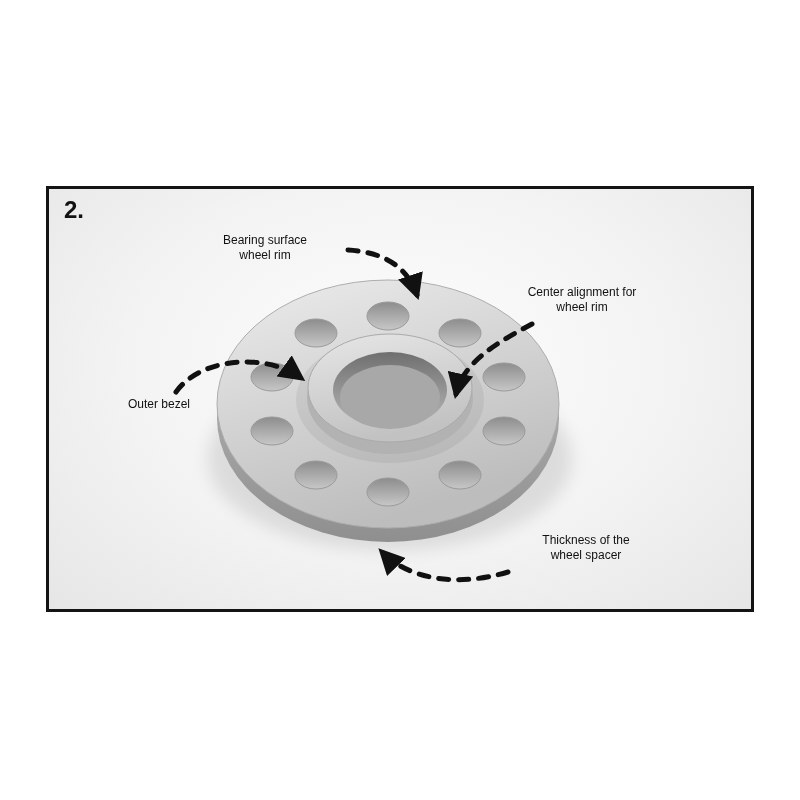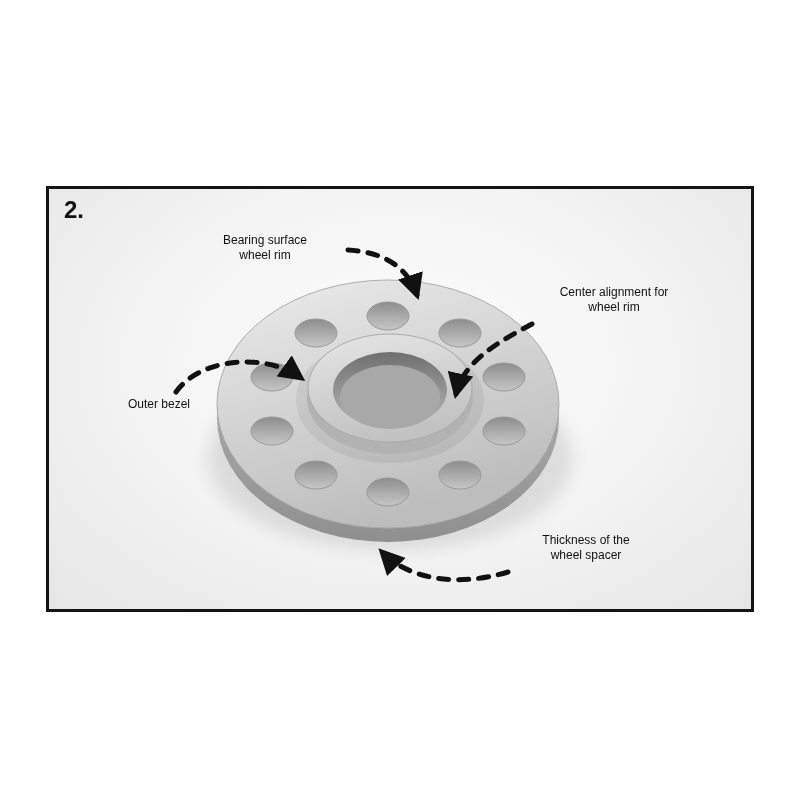--- a/index.html
+++ b/index.html
@@ -38,21 +38,21 @@
   .callout {
     position: absolute;
     color: #111111;
     font-size: 12px;
     line-height: 1.28;
     white-space: pre-line;
     z-index: 3;
   }
   .callout.centered { text-align: center; }
   .label-bearing   { left: 170px; top: 233px; width: 190px; }
-  .label-center    { left: 508px; top: 285px; width: 212px; }
+  .label-center    { left: 476px; top: 285px; width: 212px; }
   .label-bezel     { left: 128px; top: 397px; width: 130px; }
   .label-thickness { left: 492px; top: 533px; width: 188px; }
 </style>
 </head>
 <body>
 
 <div class="page">
 
   <div class="frame"></div>
 

